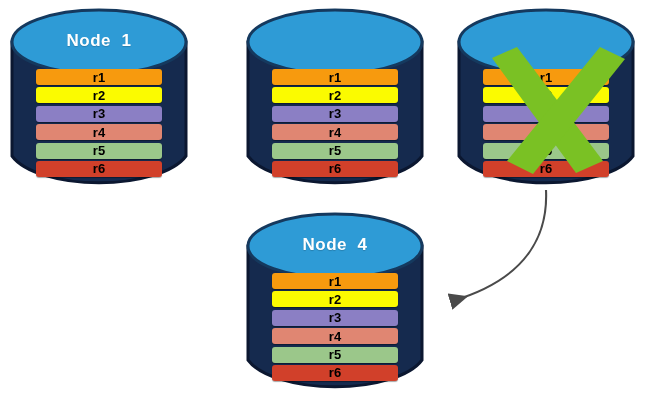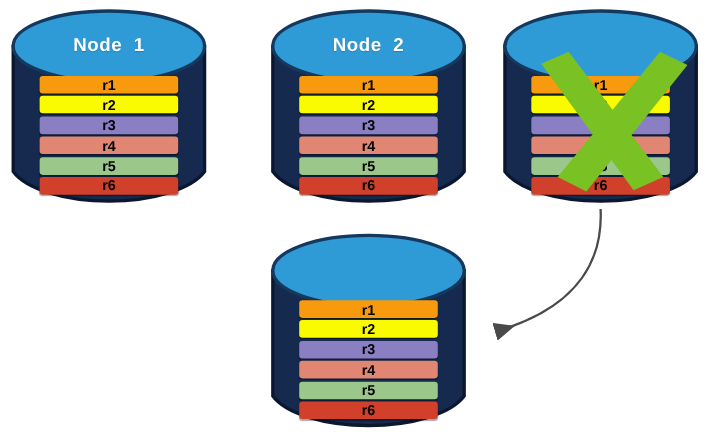--- a/index.html
+++ b/index.html
@@ -108,21 +108,20 @@
           <span class="row-label">r6</span>
         </div>
       </div>
   </div>
 
   <div class="node" style="left:244px; top:6px; width:182px; height:186px;">
     <svg width="182" height="186" viewBox="0 0 182 186">
       <path d="M 4 36 L 4 150 A 91 38 0 0 0 178 150 L 178 36 Z" fill="#152A4E" stroke="#0B1730" stroke-width="3"></path>
       <ellipse cx="91" cy="36" rx="87" ry="32" fill="#2E9BD6" stroke="#15395E" stroke-width="3"></ellipse>
     </svg>
-    <div class="node-title" style="top:25px;">Node  2</div>
     <div class="rows" style="top:63px;">
         <div class="row" style="background: rgb(247, 154, 14); width: 126px;">
           <span class="row-label">r1</span>
         </div>
         <div class="row" style="background: rgb(251, 251, 0); width: 126px;">
           <span class="row-label">r2</span>
         </div>
         <div class="row" style="background: rgb(139, 127, 196); width: 126px;">
           <span class="row-label">r3</span>
         </div>
@@ -169,20 +168,21 @@
         <polygon points="145,41 170,53 78,168 52,155"></polygon>
       </g>
     </svg>
   </div>
 
   <div class="node" style="left:244px; top:210px; width:182px; height:186px;">
     <svg width="182" height="186" viewBox="0 0 182 186">
       <path d="M 4 36 L 4 150 A 91 38 0 0 0 178 150 L 178 36 Z" fill="#152A4E" stroke="#0B1730" stroke-width="3"></path>
       <ellipse cx="91" cy="36" rx="87" ry="32" fill="#2E9BD6" stroke="#15395E" stroke-width="3"></ellipse>
     </svg>
+    <div class="node-title" style="top:25px;">Node  4</div>
     <div class="rows" style="top:63px;">
         <div class="row" style="background: rgb(247, 154, 14); width: 126px;">
           <span class="row-label">r1</span>
         </div>
         <div class="row" style="background: rgb(251, 251, 0); width: 126px;">
           <span class="row-label">r2</span>
         </div>
         <div class="row" style="background: rgb(139, 127, 196); width: 126px;">
           <span class="row-label">r3</span>
         </div>

